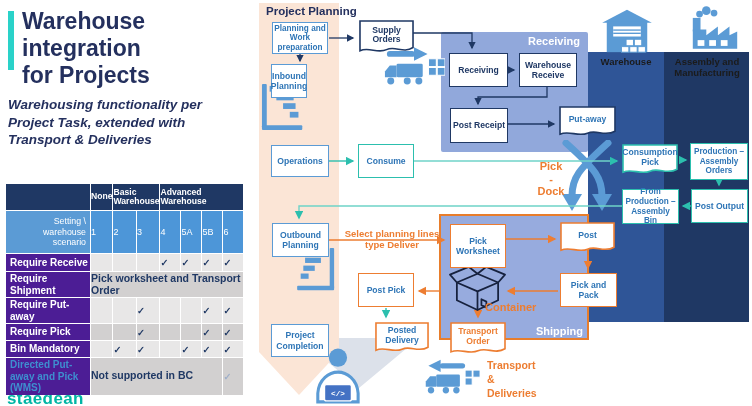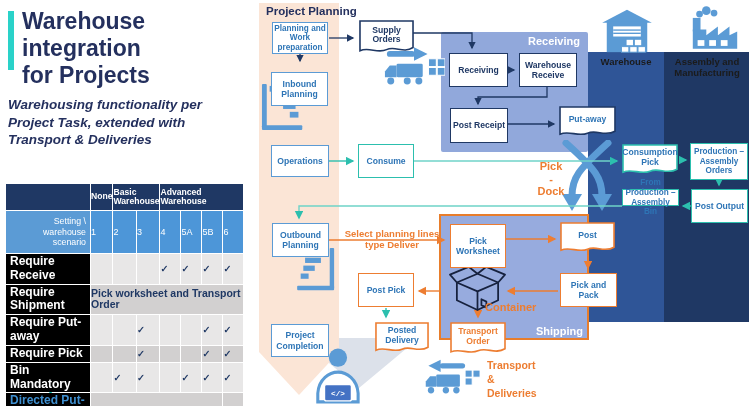--- a/index.html
+++ b/index.html
@@ -14,21 +14,21 @@
   .subtitle{left:8px;top:96px;width:240px;font-size:13.5px;font-style:italic;font-weight:700;color:#24305E;line-height:1.3;}
   .logo{left:7px;top:389px;font-size:17px;font-weight:700;color:#00B5A5;letter-spacing:.4px;}
 
   
   table.mtx{position:absolute;left:5px;top:183px;border-collapse:separate;border-spacing:1.5px;table-layout:fixed;}
   table.mtx td{vertical-align:middle;padding:0;overflow:hidden;}
   .th{background:#1F3864;color:#fff;font-weight:700;font-size:8.6px;line-height:1.1;}
   tr.hdr td{height:26px;}
   tr.scen td{height:42px;background:#4D96D8;color:#fff;font-weight:400;font-size:9px;}
   tr.scen td.shead{background:#5B9BD5;text-align:right;padding-right:4px;font-size:8.8px;line-height:1.25;}
-  .rlabel{background:#000000;color:#fff;font-weight:700;font-size:12px;text-align:left !important;
+  .rlabel{background:#4c1d95;color:#fff;font-weight:700;font-size:10px;text-align:left !important;
           padding:1px 2px 1px 4px !important;line-height:1.15;}
   td.c{color:#1F3864;font-weight:700;font-size:9.5px;}
   tr.g1 td.c{background:#E8E7E7;} tr.g2 td.c{background:#D2D0D0;}
   .span-txt{background:#D2D0D0;color:#1F3864;font-weight:700;font-size:10.5px;line-height:1.1;}
   .dir-label{color:#3E8FD0 !important;}
   .chk-light{color:#9DAEC9 !important;}
 
   
   .box{position:absolute;background:#fff;border:1.4px solid #5B9BD5;display:flex;align-items:center;
        justify-content:center;text-align:center;font-size:8.6px;font-weight:600;color:#2E75B6;
@@ -315,28 +315,28 @@
   </svg>
 
   <svg class="abs icon" style="left:313px;top:345px;width:48px;height:60px;z-index:7;" viewBox="0 0 50 62">
     <circle cx="26" cy="13" r="9.5" fill="#5B9BD5"></circle>
     <path d="M5,50 C6,35 17,28 26,28 C35,28 46,35 47,50 L47,59 L5,59 Z" fill="#fff" stroke="#5B9BD5" stroke-width="3.2"></path>
     <rect x="12" y="41" width="28" height="17" rx="2" fill="#4472C4" stroke="#fff" stroke-width="1.4"></rect>
     <text x="26" y="52.5" text-anchor="middle" font-size="8" font-weight="bold" fill="#fff" font-family="Liberation Mono, monospace">&lt;/&gt;</text>
   </svg>
 
   <div class="box" style="left:272px;top:22px;width:56px;height:32px;font-size:8.2px;">Planning and Work preparation</div>
-  <div class="box" style="left:271px;top:72px;width:57px;height:34px;">Inbound Planning</div>
+  <div class="box" style="left:271px;top:64px;width:36px;height:34px;">Inbound Planning</div>
   <div class="box b-navy" style="left:449px;top:53px;width:59px;height:34px;">Receiving</div>
   <div class="box b-navy" style="left:519px;top:53px;width:58px;height:34px;">Warehouse Receive</div>
   <div class="box b-navy" style="left:450px;top:108px;width:58px;height:35px;">Post Receipt</div>
   <div class="box" style="left:271px;top:145px;width:58px;height:32px;">Operations</div>
   <div class="box b-teal" style="left:358px;top:144px;width:56px;height:34px;">Consume</div>
   <div class="box b-teal" style="left:690px;top:143px;width:58px;height:37px;font-size:8.2px;">Production – Assembly Orders</div>
-  <div class="box b-teal" style="left:622px;top:189px;width:57px;height:17px;font-size:8.2px;">From Production – Assembly Bin</div>
+  <div class="box b-teal" style="left:622px;top:189px;width:57px;height:35px;font-size:8.2px;">From Production – Assembly Bin</div>
   <div class="box b-teal" style="left:691px;top:189px;width:57px;height:34px;">Post Output</div>
   <div class="box" style="left:272px;top:223px;width:57px;height:34px;">Outbound Planning</div>
   <div class="box b-orange" style="left:450px;top:224px;width:56px;height:44px;">Pick Worksheet</div>
   <div class="box b-orange" style="left:560px;top:273px;width:57px;height:34px;">Pick and Pack</div>
   <div class="box b-orange" style="left:358px;top:273px;width:56px;height:34px;">Post Pick</div>
   <div class="box" style="left:271px;top:324px;width:58px;height:33px;">Project Completion</div>
 
   <div class="doc navy" style="left:359px;top:20px;width:55px;height:36px;">
     <svg viewBox="0 0 56 34" preserveAspectRatio="none">
       <path d="M1,1 H55 V26 C45,32 37,24 28,28 C19,32 10,25 1,29 Z"></path>

